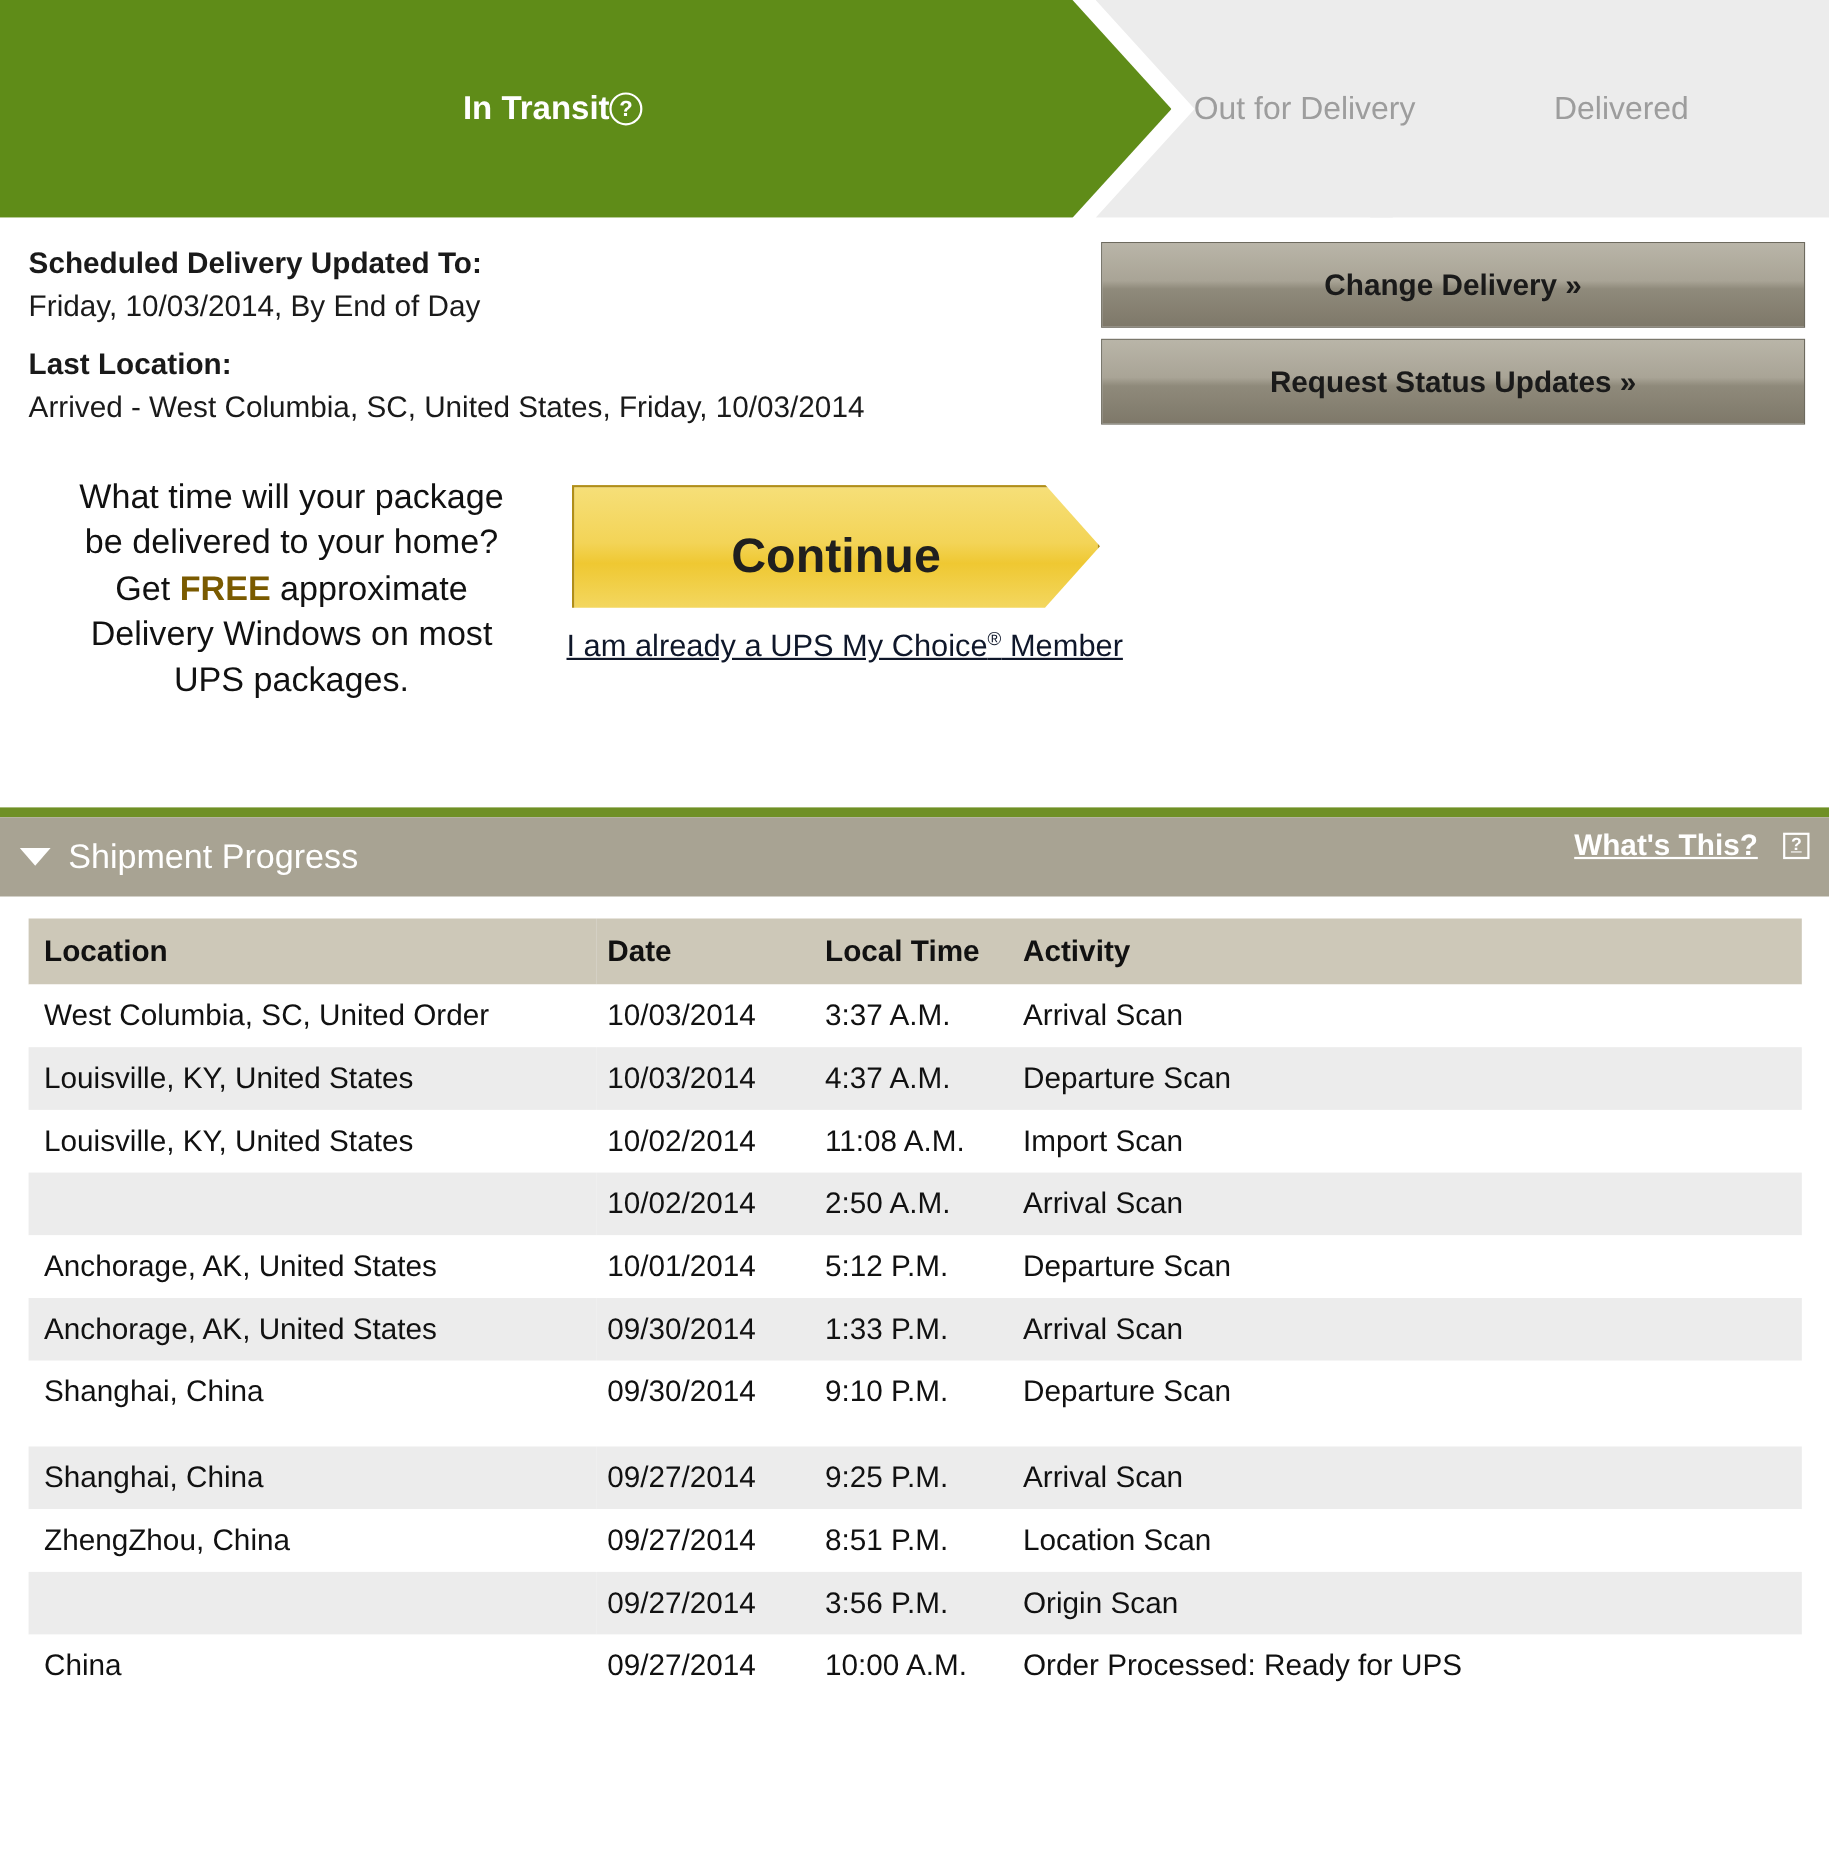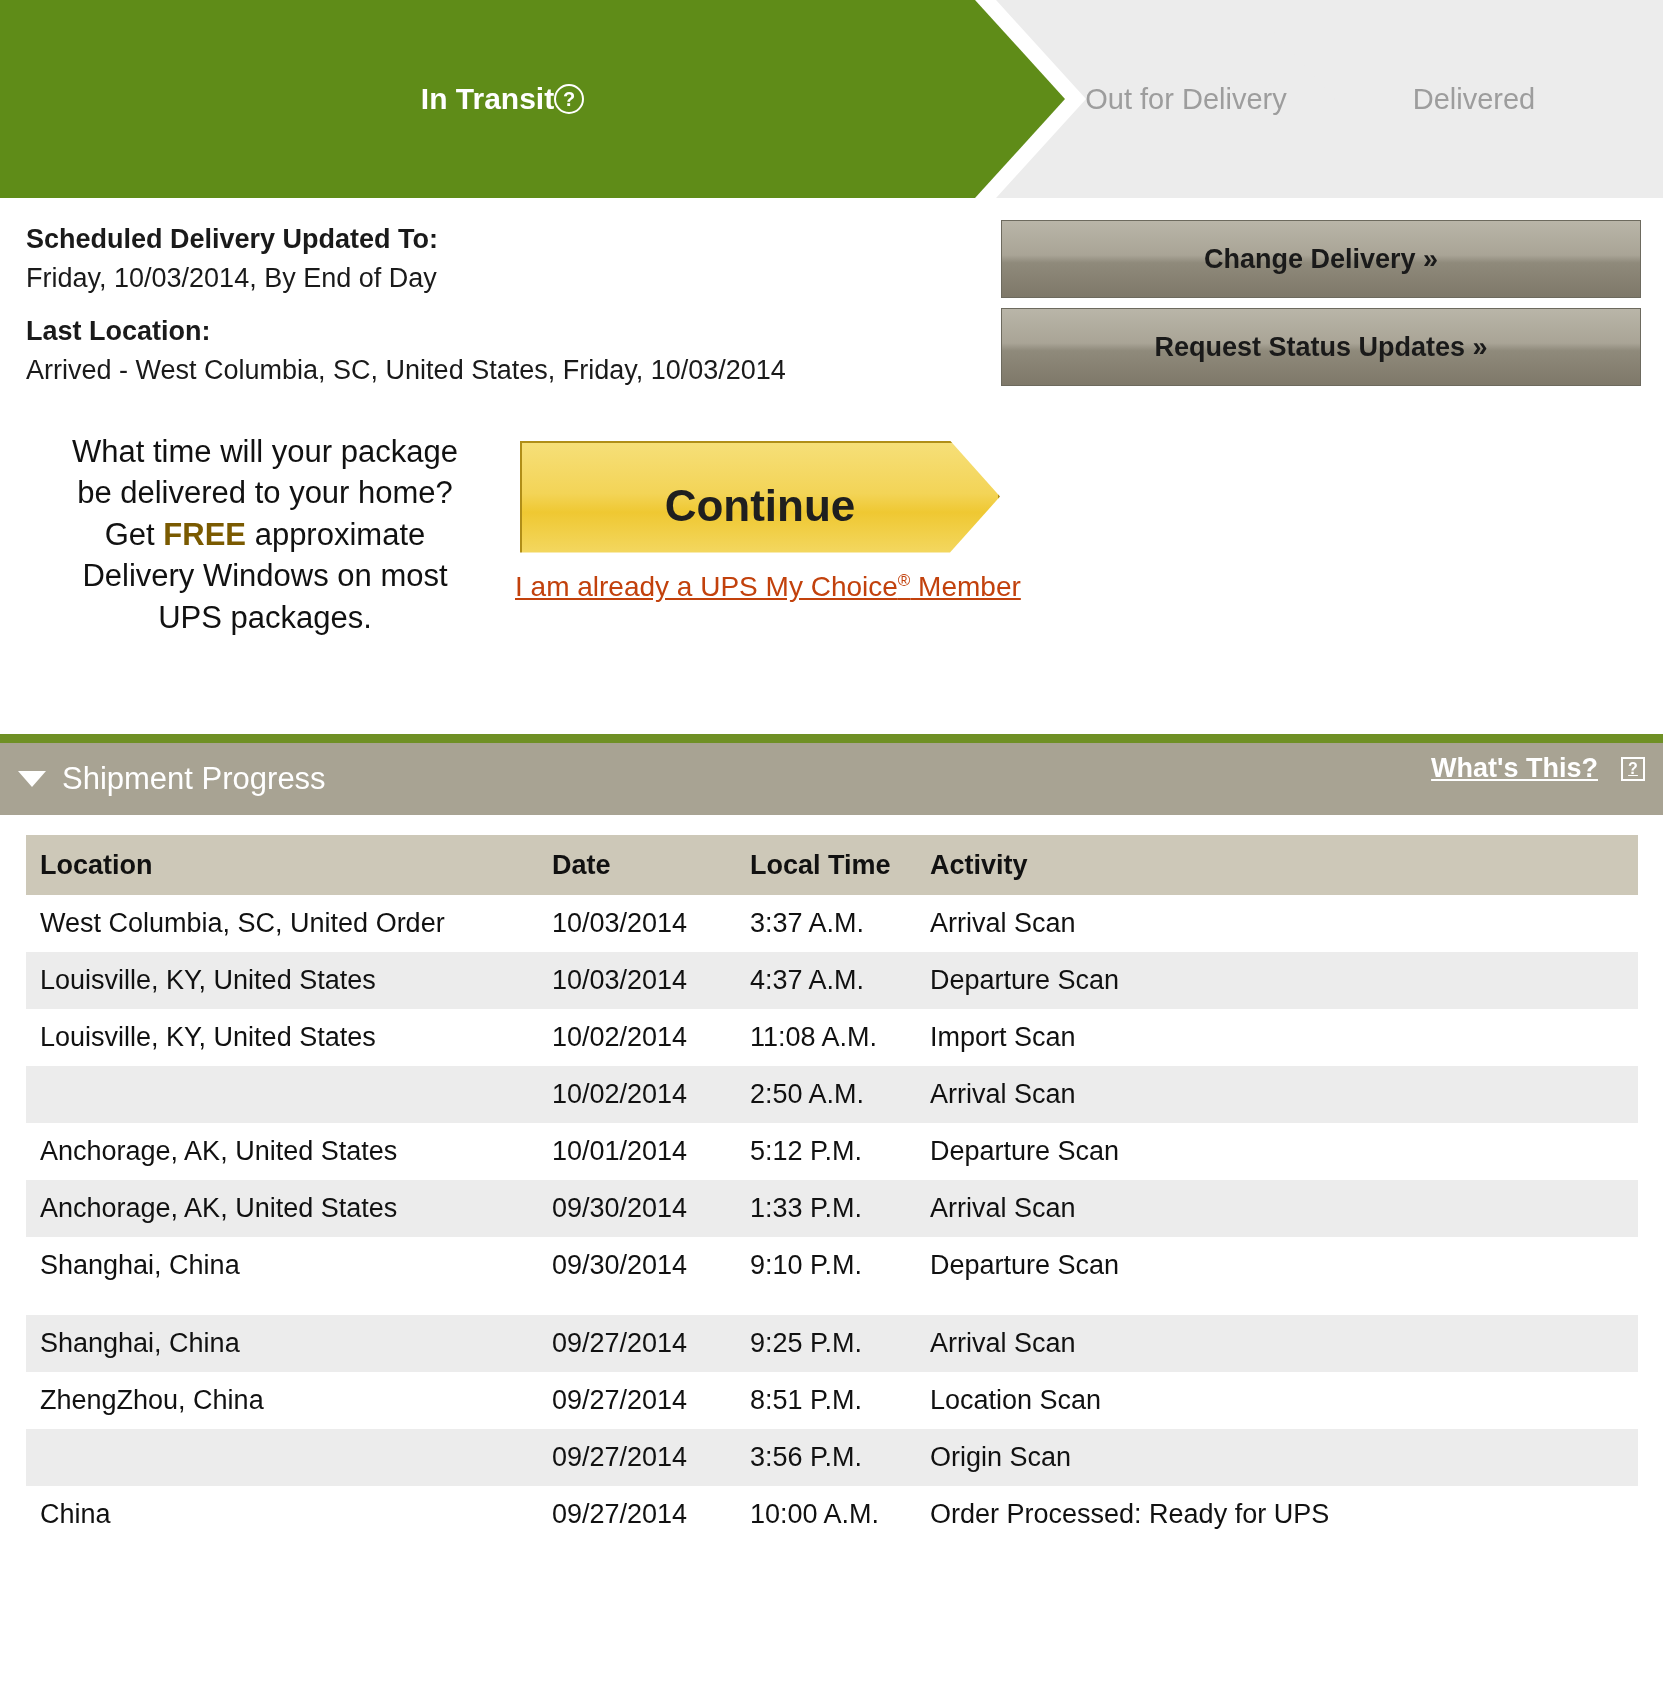--- a/index.html
+++ b/index.html
@@ -168,21 +168,21 @@
     font-weight: bold;
     color: #1f1f1f;
     cursor: pointer;
     box-sizing: border-box;
   }
   .member-link {
     position: absolute;
     left: 515px;
     top: 140px;
     font-size: 28px;
-    color: #c2410c;
+    color: #0f172a;
     text-decoration: underline;
     cursor: pointer;
   }
   .member-link sup { font-size: 17px; }
 
   .green-rule {
     height: 9px;
     background: #6f9025;
     margin-top: 14px;
   }

